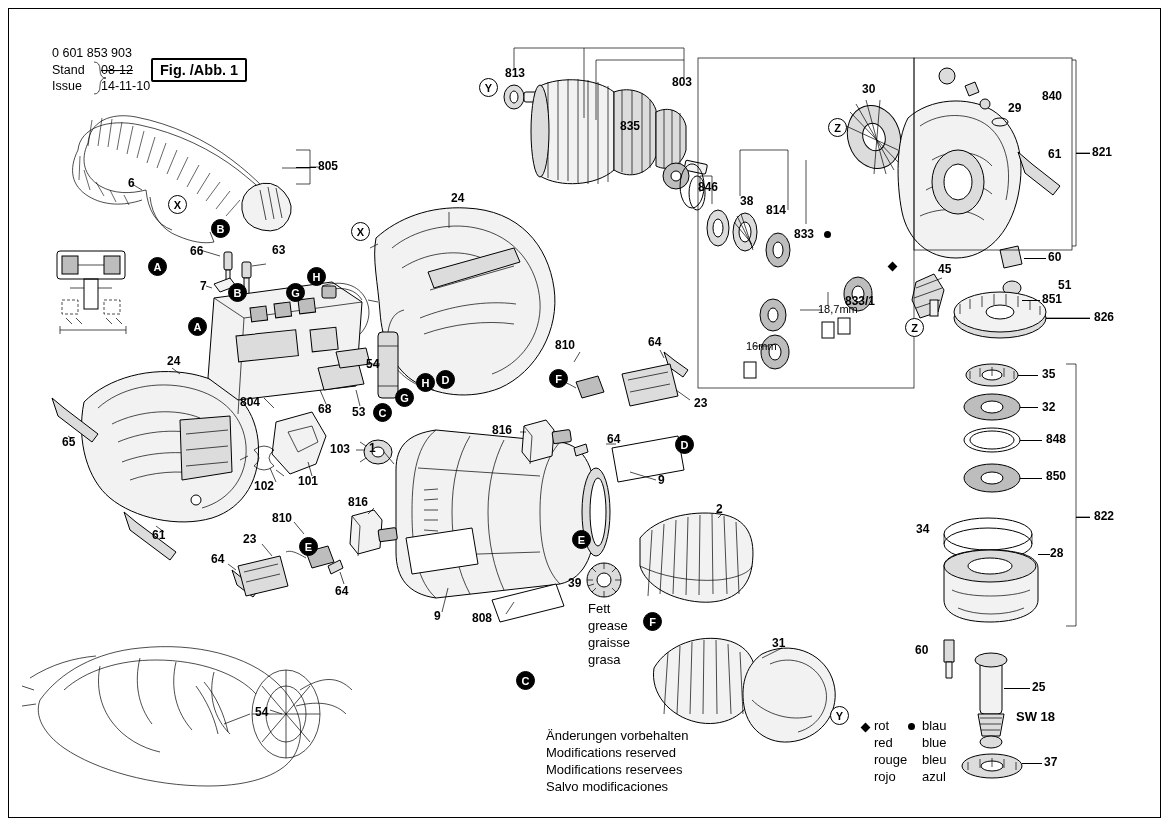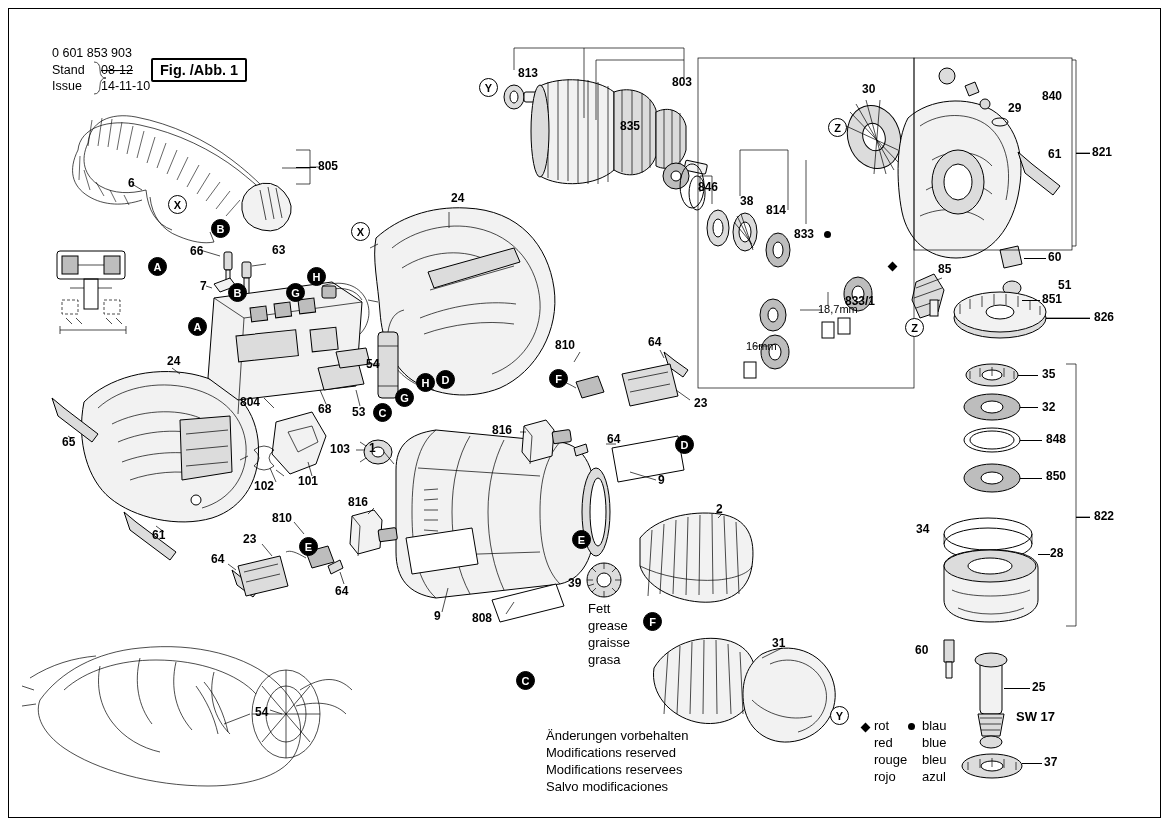--- a/index.html
+++ b/index.html
@@ -506,29 +506,29 @@
   <div class="lbl b" style="left:348px;top:496px;">816</div>
   <div class="lbl b" style="left:272px;top:512px;">810</div>
   <div class="lbl b" style="left:243px;top:533px;">23</div>
   <div class="lbl b" style="left:211px;top:553px;">64</div>
   <div class="lbl b" style="left:335px;top:585px;">64</div>
   <div class="lbl b" style="left:434px;top:610px;">9</div>
   <div class="lbl b" style="left:472px;top:612px;">808</div>
   <div class="lbl b" style="left:568px;top:577px;">39</div>
   <div class="lbl b" style="left:772px;top:637px;">31</div>
   <div class="lbl b" style="left:255px;top:706px;">54</div>
-  <div class="lbl b" style="left:505px;top:67px;margin-left:13px;">813</div>
+  <div class="lbl b" style="left:505px;top:67px;">813</div>
   <div class="lbl b" style="left:672px;top:76px;">803</div>
   <div class="lbl b" style="left:620px;top:120px;">835</div>
   <div class="lbl b" style="left:698px;top:181px;">846</div>
   <div class="lbl b" style="left:740px;top:195px;">38</div>
   <div class="lbl b" style="left:766px;top:204px;">814</div>
   <div class="lbl b" style="left:794px;top:228px;">833</div>
   <div class="lbl b" style="left:845px;top:259px;margin-top:36px;">833/1</div>
-  <div class="lbl b" style="left:938px;top:263px;">85</div>
+  <div class="lbl b" style="left:938px;top:263px;">45</div>
   <div class="lbl b" style="left:862px;top:83px;">30</div>
   <div class="lbl b" style="left:1008px;top:102px;">29</div>
   <div class="lbl b" style="left:1042px;top:90px;">840</div>
   <div class="lbl b" style="left:1048px;top:148px;">61</div>
   <div class="lbl b" style="left:1092px;top:146px;">821</div>
   <div class="lbl b" style="left:1048px;top:251px;">60</div>
   <div class="lbl b" style="left:1058px;top:279px;">51</div>
   <div class="lbl b" style="left:1042px;top:293px;">851</div>
   <div class="lbl b" style="left:1094px;top:311px;">826</div>
   <div class="lbl b" style="left:1042px;top:368px;">35</div>
@@ -552,21 +552,21 @@
   <div class="ln h" style="left:1038px;top:554px;width:12px;"></div>
   <div class="ln h" style="left:940px;top:530px;width:-0px;"></div>
   <div class="ln h" style="left:1004px;top:688px;width:26px;"></div>
   <div class="ln h" style="left:1022px;top:763px;width:20px;"></div>
   <div class="ln h" style="left:1024px;top:258px;width:22px;"></div>
   <div class="ln h" style="left:1022px;top:300px;width:18px;"></div>
   <div class="ln h" style="left:296px;top:167px;width:20px;"></div>
 
   <div class="lbl s" style="left:786px;top:303px;">18,7mm</div>
   <div class="lbl s" style="left:714px;top:340px;">16mm</div>
-  <div class="lbl b" style="left:1016px;top:710px;font-size:13px;">SW 17</div>
+  <div class="lbl b" style="left:1016px;top:710px;font-size:13px;">SW 18</div>
 
   <div class="circ" style="left:479px;top:78px;width:17px;height:17px;">Y</div>
   <div class="circ" style="left:828px;top:118px;width:17px;height:17px;">Z</div>
   <div class="circ" style="left:905px;top:318px;width:17px;height:17px;">Z</div>
   <div class="circ" style="left:168px;top:195px;width:17px;height:17px;">X</div>
   <div class="circ filled" style="left:211px;top:219px;width:17px;height:17px;">B</div>
   <div class="circ filled" style="left:148px;top:257px;width:17px;height:17px;">A</div>
   <div class="circ filled" style="left:228px;top:283px;width:17px;height:17px;">B</div>
   <div class="circ filled" style="left:286px;top:283px;width:17px;height:17px;">G</div>
   <div class="circ filled" style="left:307px;top:267px;width:17px;height:17px;">H</div>

